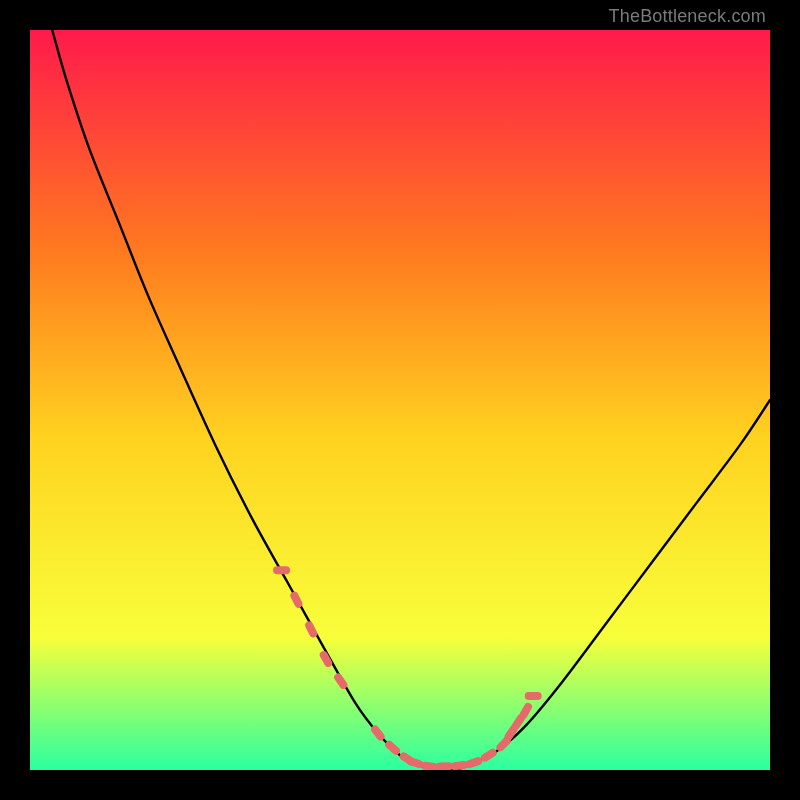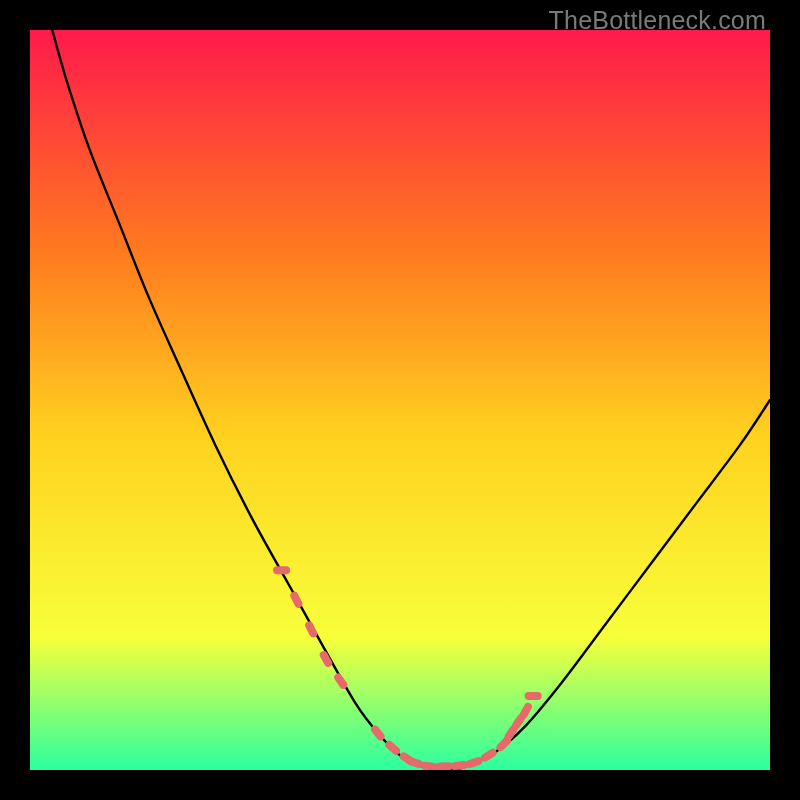--- a/index.html
+++ b/index.html
@@ -24,21 +24,21 @@
     left: 0;
     top: 0;
     width: 740px;
     height: 740px;
   }
   .watermark {
     position: absolute;
     top: 6px;
     right: 34px;
     color: #7a7a7a;
-    font-size: 25px;
+    font-size: 18px;
     font-weight: 500;
     letter-spacing: 0.2px;
     user-select: none;
   }
   svg {
     display: block;
   }
 </style>
 </head>
 <body>

